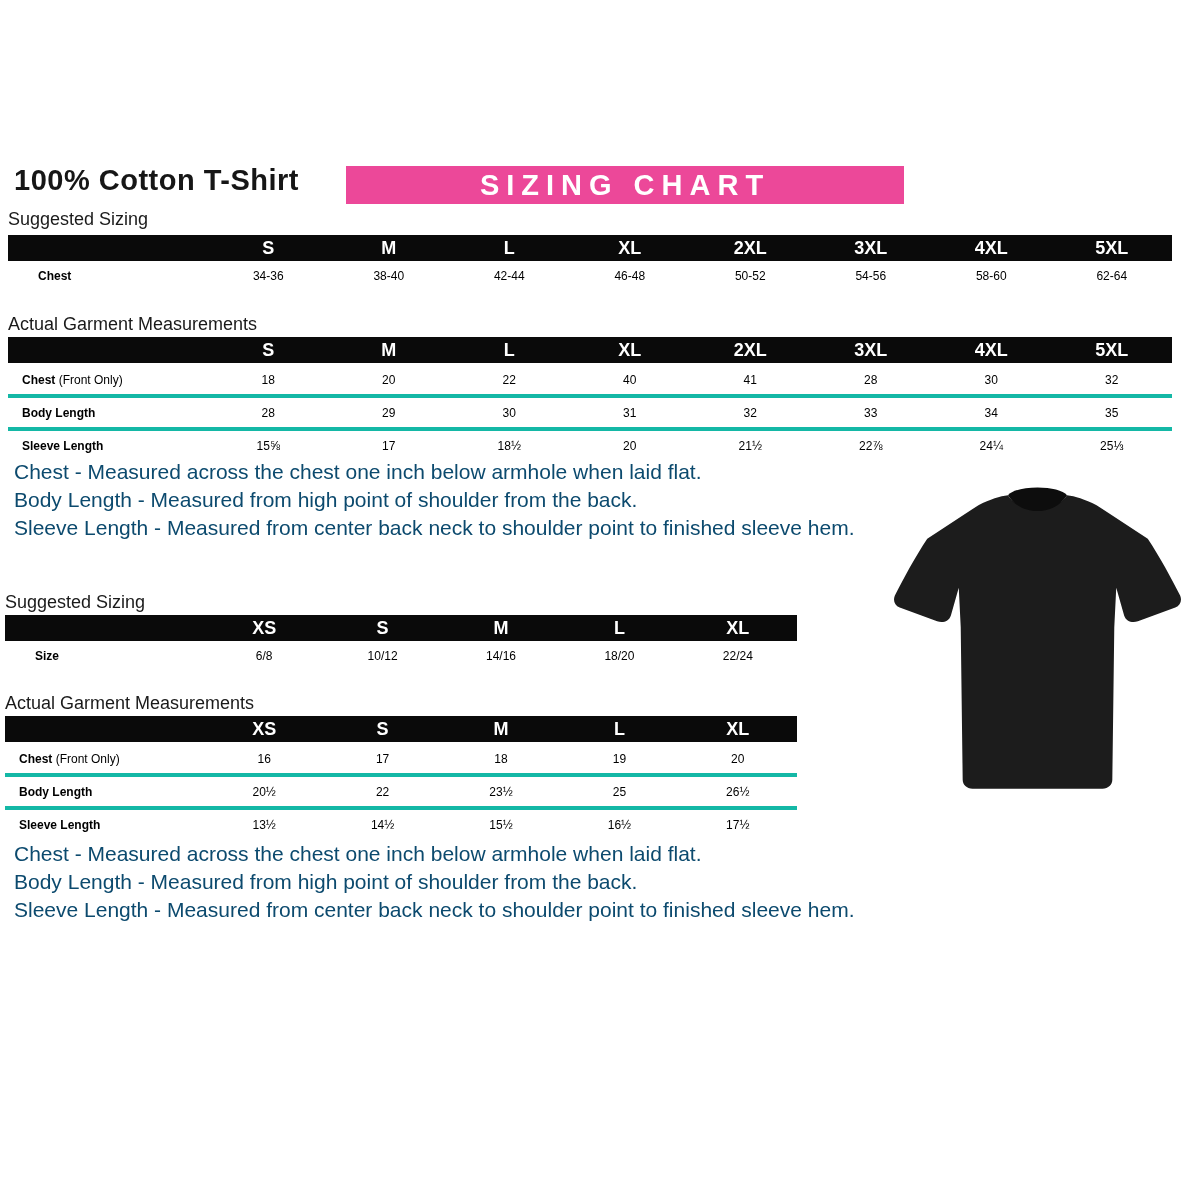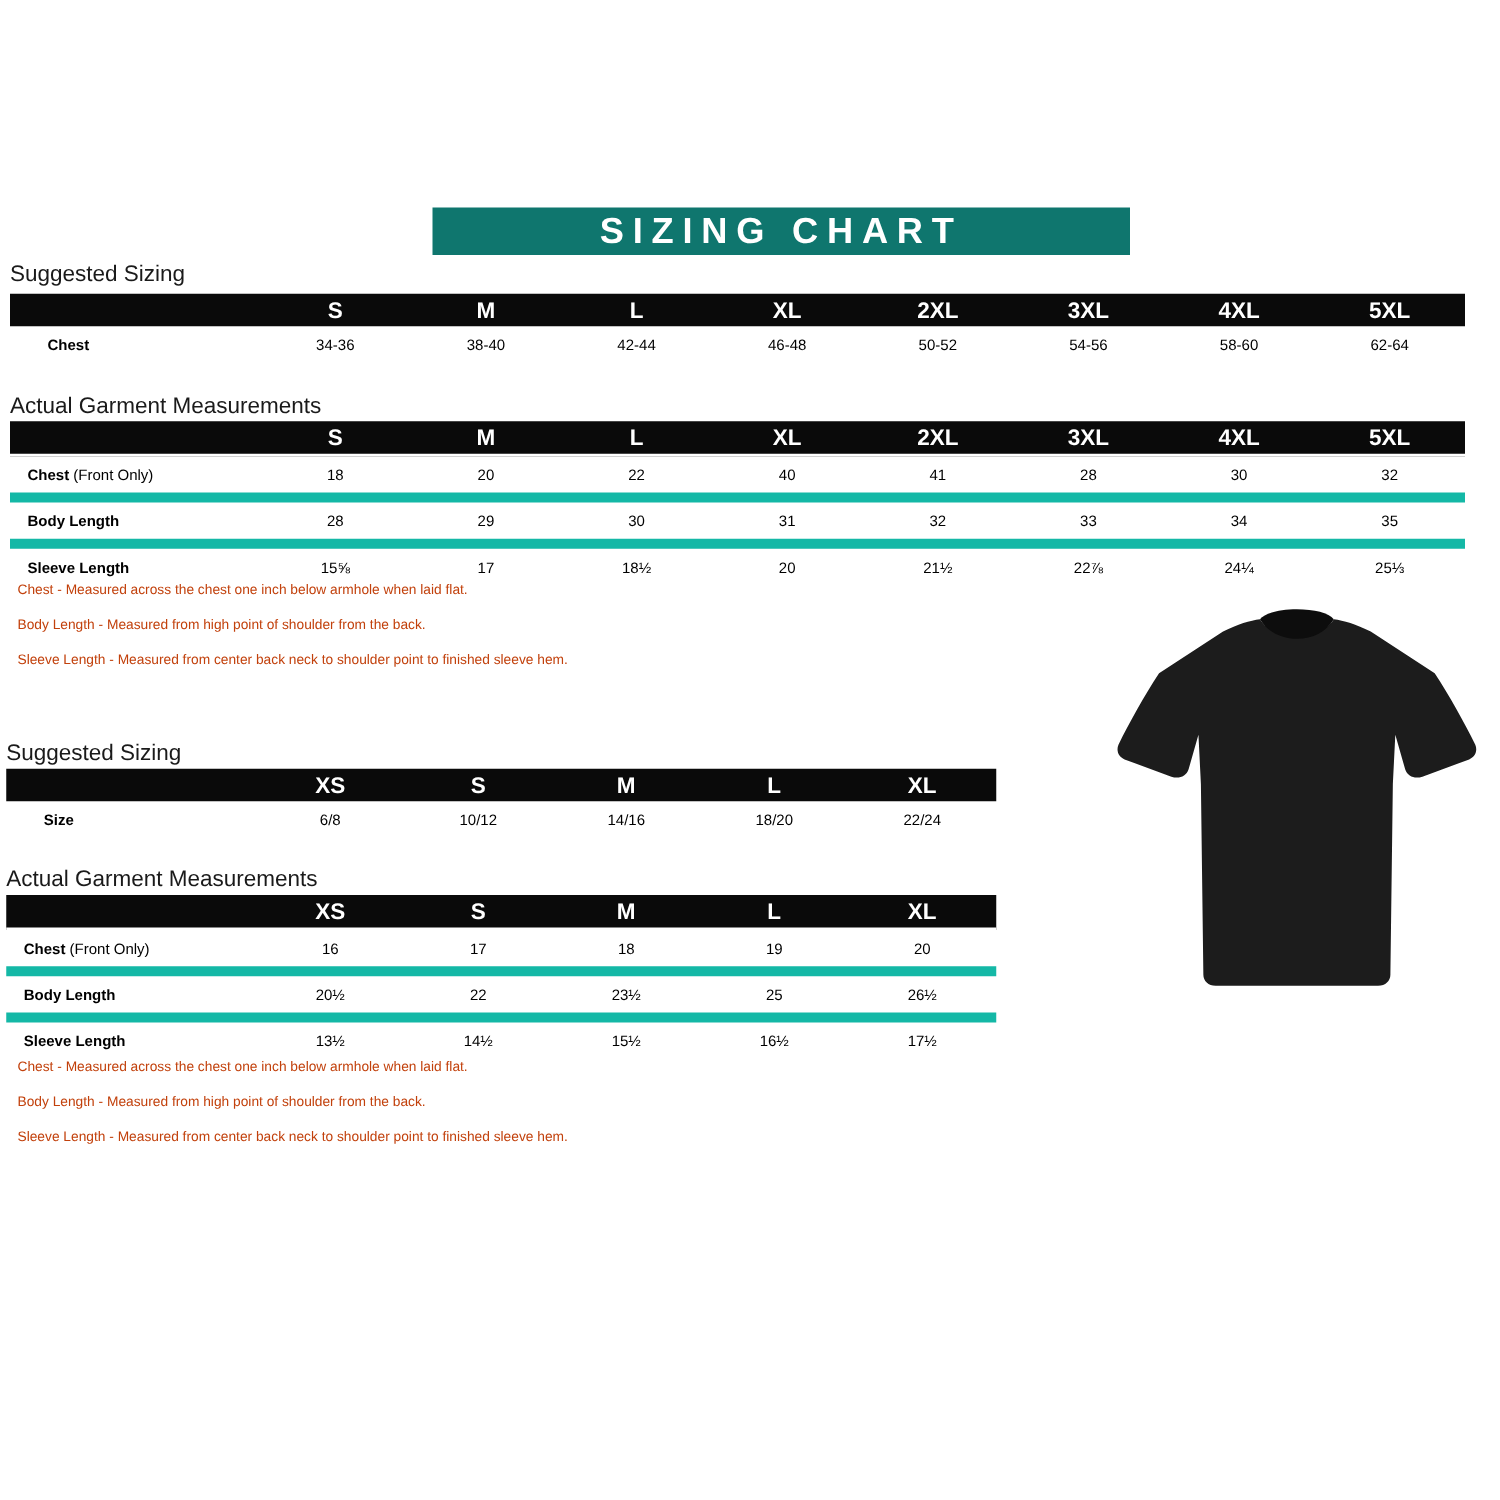--- a/index.html
+++ b/index.html
@@ -9,21 +9,21 @@
     position:relative;overflow:hidden;
   }
   .sheet{position:absolute;inset:0;}
 
   .main-title{
     position:absolute;left:14px;top:164px;
     font-size:29px;font-weight:bold;letter-spacing:.5px;color:#161616;
   }
   .banner{
     position:absolute;left:346px;top:166px;width:558px;height:38px;
-    background:#0f766e;display:flex;align-items:center;justify-content:center;
+    background:#ec4899;display:flex;align-items:center;justify-content:center;
   }
   .banner span{
     color:#fff;font-size:29px;font-weight:bold;letter-spacing:7px;
   }
 
   .section-label{position:absolute;font-size:18px;color:#1a1a1a;text-align:center;}
 
   
   .tbl{position:absolute;}
   .tbl .hdr{
@@ -34,39 +34,40 @@
   .tbl .row{
     display:grid;align-items:center;text-align:center;
     font-size:12px;height:29px;color:#000000;
   }
   .adult .hdr,.adult .row{grid-template-columns:200px repeat(8,1fr);}
   .youth-t .hdr,.youth-t .row{grid-template-columns:200px repeat(5,1fr);}
   .row .lbl{text-align:left;font-weight:bold;}
   .srow .lbl{padding-left:30px;}
   .mrow .lbl{padding-left:14px;}
   .lbl .sfx{font-weight:normal;}
-  .mrow{border-bottom:8px solid #14b8a6;}
+  .mrow{border-bottom:4px solid #14b8a6;}
   .mrow:last-child{border-bottom:none;}
   .mtbl .hdr{border-bottom:2px solid #ffffff;}
 
-  .notes{position:absolute;font-size:11px;color:#c2410c;}
+  .notes{position:absolute;font-size:21px;color:#0c4a6e;}
   .notes div{height:28px;line-height:28px;}
 
   .youth-title{
     position:absolute;left:4px;top:548px;
     font-size:27px;font-weight:bold;color:#141414;
   }
 
   .tee{position:absolute;left:880px;top:466px;width:315px;height:352px;}
 </style>
 </head>
 <body>
 
 <div class="sheet">
 
+  <div class="main-title">100% Cotton T-Shirt</div>
   <div class="banner">
     <span>SIZING CHART</span>
   </div>
 
   <div class="section-label" style="left:8px;top:209px;">Suggested Sizing</div>
 
   <div class="tbl adult" style="left:8px;top:235px;width:1164px;">
     <div class="hdr">
       <div></div>
       <div>S</div>

